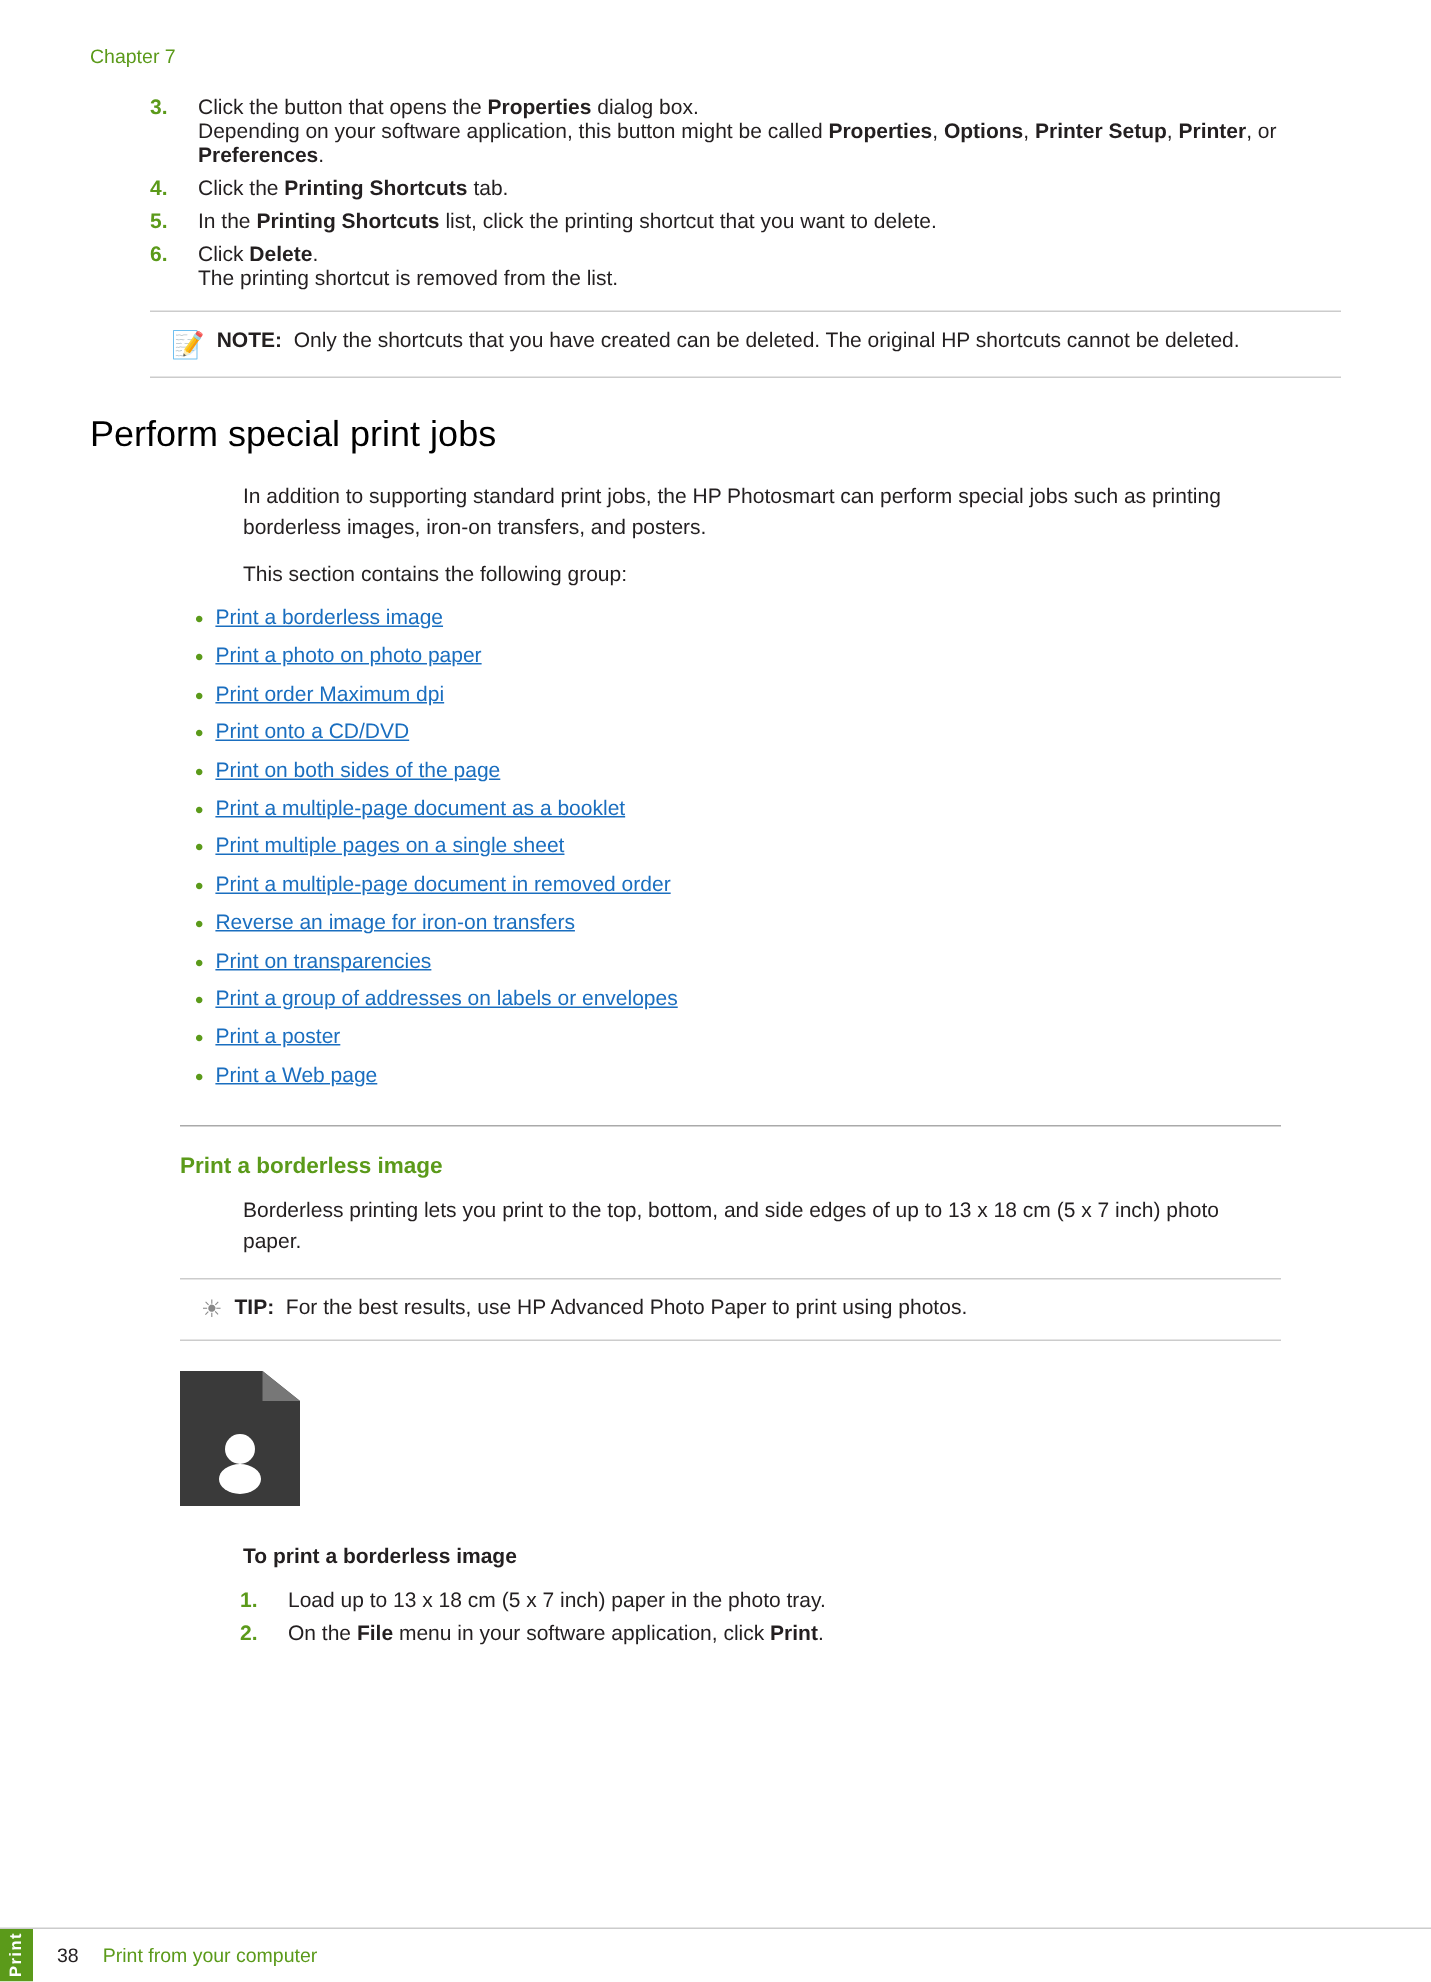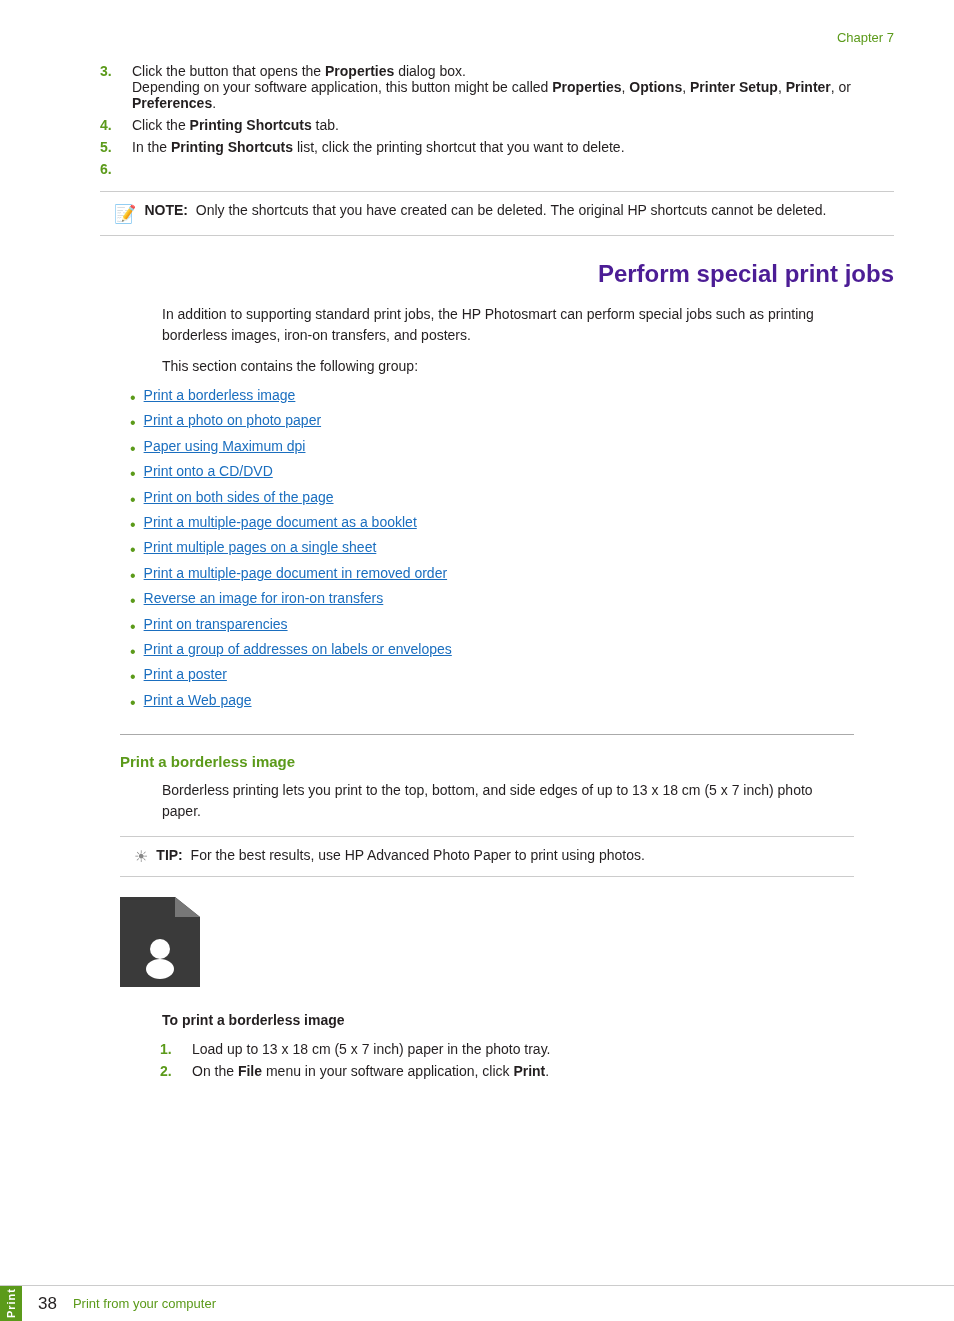--- a/index.html
+++ b/index.html
@@ -15,21 +15,20 @@
     .page {
       width: 954px;
       min-height: 1321px;
       padding: 30px 60px 60px 60px;
       position: relative;
     }
     .chapter-label {
       color: #5b9a1a;
       font-size: 13px;
       margin-bottom: 18px;
-      text-align: right;
     }
     .numbered-list {
       list-style: none;
       padding-left: 0;
     }
     .numbered-list > li {
       display: flex;
       margin-bottom: 6px;
       padding-left: 40px;
     }
@@ -47,26 +46,25 @@
       display: flex;
       align-items: flex-start;
       gap: 8px;
     }
     .note-icon {
       font-size: 18px;
       color: #555;
       margin-top: 1px;
     }
     .section-title {
-      color: #4c1d95;
+      color: #000000;
       font-size: 24px;
-      font-weight: bold;
+      font-weight: normal;
       margin: 24px 0 16px 0;
       border-bottom: 0;
-      text-align: right;
     }
     .section-body {
       padding-left: 60px;
       padding-right: 40px;
     }
     .section-body p {
       margin-bottom: 10px;
       line-height: 1.5;
       margin-left: 42px;
     }
@@ -148,21 +146,21 @@
       flex: 1;
       display: flex;
       align-items: center;
       padding: 0 16px;
       font-size: 13px;
       color: #5b9a1a;
     }
     .footer-page {
       margin-right: 16px;
       color: #231f20;
-      font-size: 17px;
+      font-size: 13px;
     }
     hr.section-rule {
       border: none;
       border-top: 1px solid #aaa;
       margin: 4px 0 10px 0;
     }
   </style>
 </head>
 <body>
 
@@ -185,20 +183,24 @@
       <span>Click the <strong>Printing Shortcuts</strong> tab.</span>
     </li>
 
     <li>
       <span class="num">5.</span>
       <span>In the <strong>Printing Shortcuts</strong> list, click the printing shortcut that you want to delete.</span>
     </li>
 
     <li>
       <span class="num">6.</span>
+      <span>
+        Click <strong>Delete</strong>.<br>
+        The printing shortcut is removed from the list.
+      </span>
     </li>
   </ul>
 
   <div class="note-box">
     <span class="note-icon">📝</span>
     <span>
       <strong>NOTE:</strong>&nbsp;&nbsp;<span>Only the shortcuts that you have created can be deleted. The original HP shortcuts cannot be deleted.</span>
     </span>
   </div>
 
@@ -212,21 +214,21 @@
       <li>
         <span class="bullet">•</span>
         <span class="topic-link">Print a borderless image</span>
       </li>
       <li>
         <span class="bullet">•</span>
         <span class="topic-link">Print a photo on photo paper</span>
       </li>
       <li>
         <span class="bullet">•</span>
-        <span class="topic-link">Paper using Maximum dpi</span>
+        <span class="topic-link">Print order Maximum dpi</span>
       </li>
       <li>
         <span class="bullet">•</span>
         <span class="topic-link">Print onto a CD/DVD</span>
       </li>
       <li>
         <span class="bullet">•</span>
         <span class="topic-link">Print on both sides of the page</span>
       </li>
       <li>

